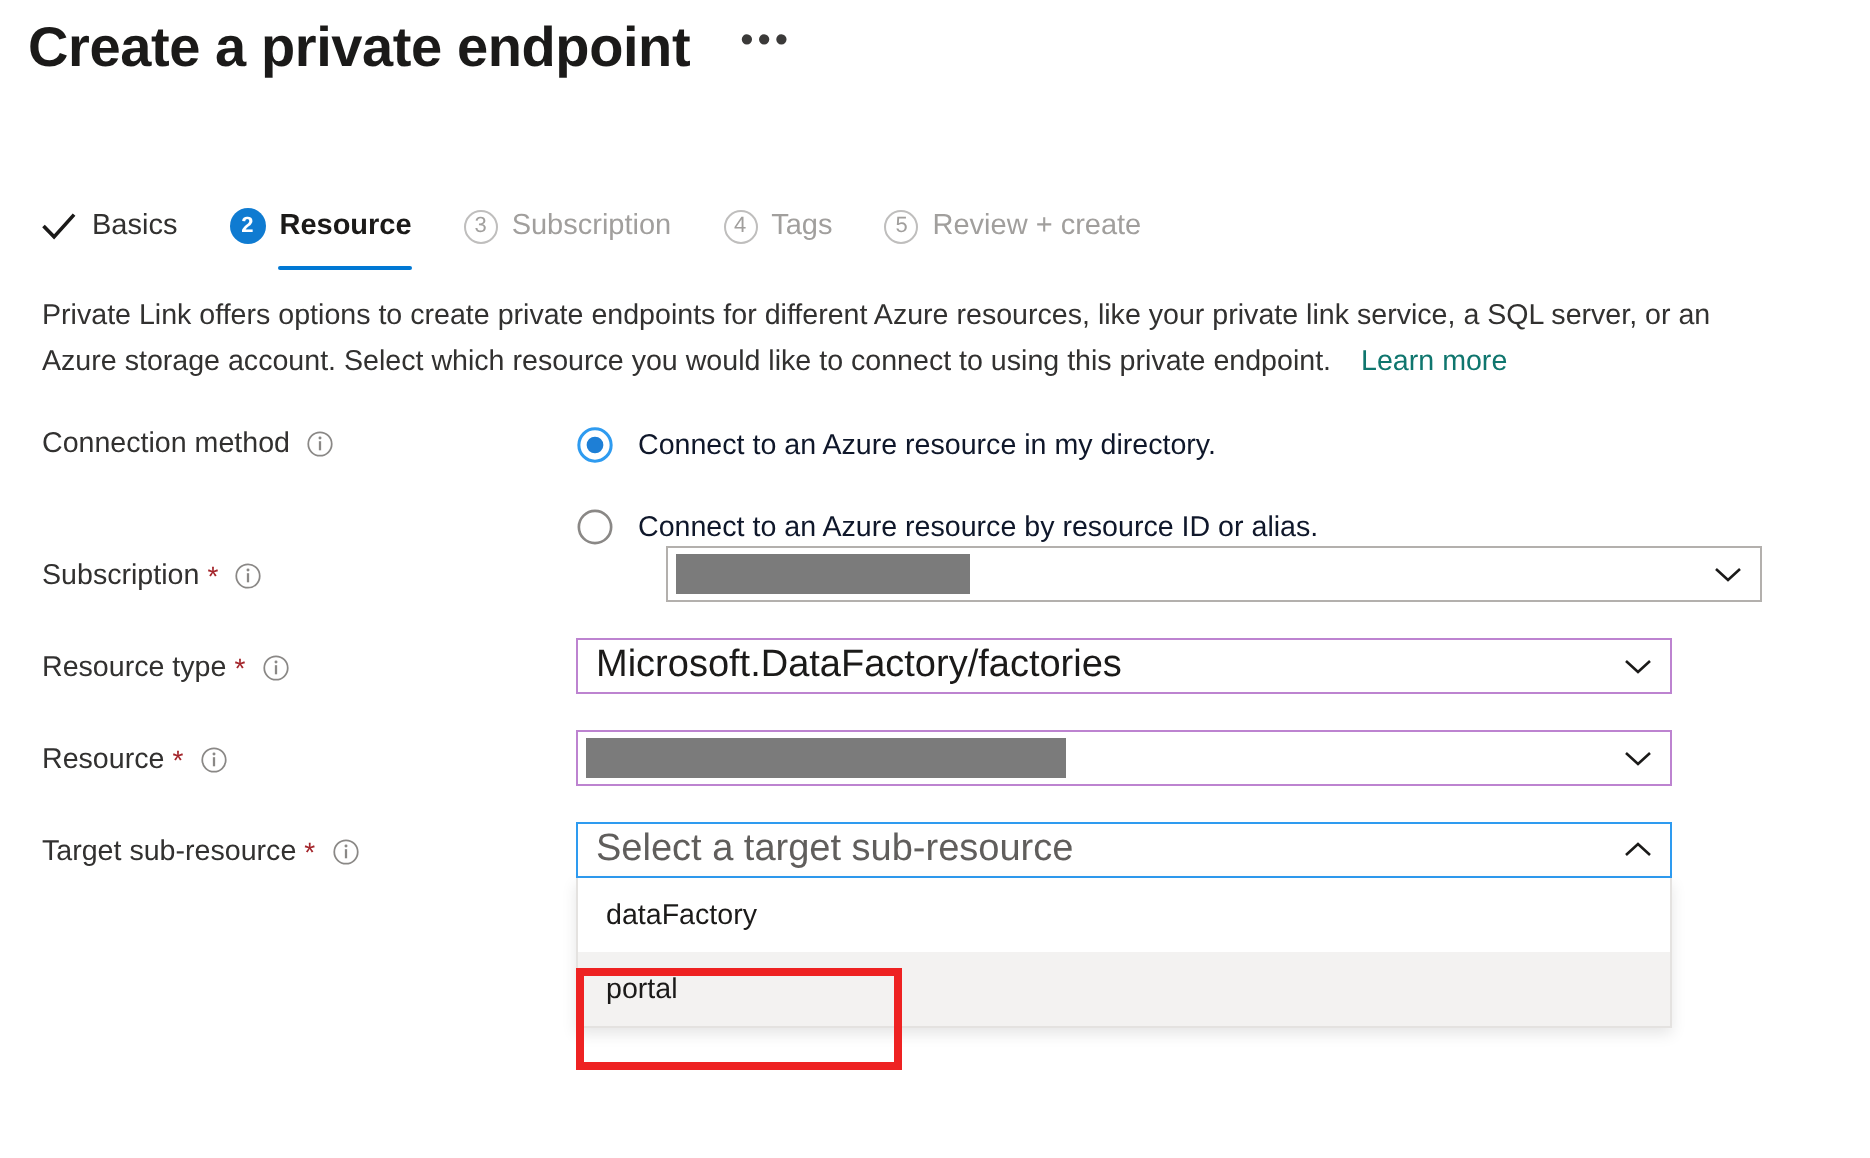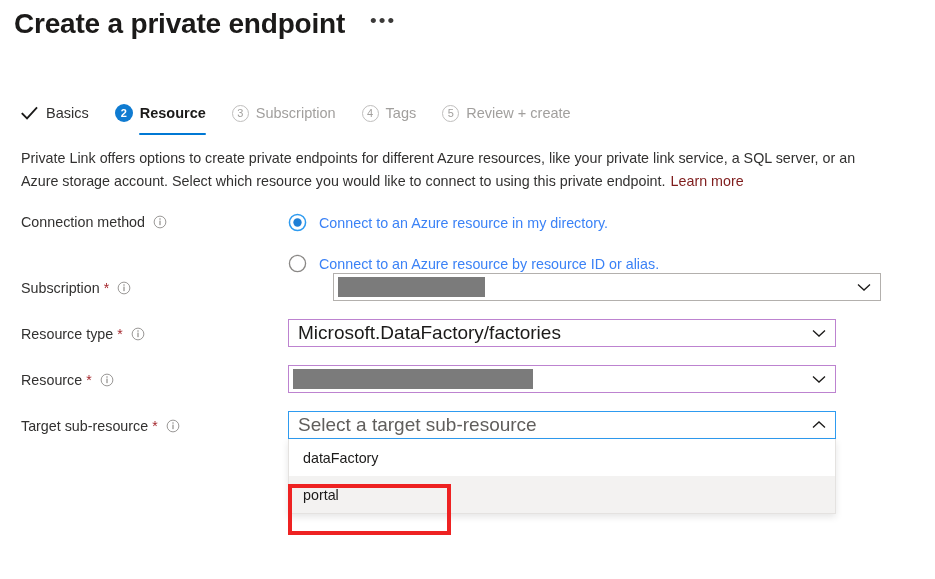--- a/index.html
+++ b/index.html
@@ -119,23 +119,23 @@
   .description {
     position: absolute;
     left: 21px;
     top: 147px;
     width: 848px;
     font-size: 14.3px;
     line-height: 23px;
     color: #323130;
   }
   .description .learn-more {
-    color: #7f1d1d;
+    color: #0f766e;
     text-decoration: none;
-    margin-left: 5px;
+    margin-left: 15px;
     cursor: pointer;
   }
 
   
   .form {
     position: absolute;
     left: 0;
     top: 207px;
     width: 935px;
   }
@@ -186,21 +186,21 @@
   .radio-item + .radio-item { margin-top: 12px; }
   .radio-mark {
     width: 19px;
     height: 19px;
     flex: none;
     margin-right: 12px;
     display: block;
   }
   .radio-text {
     font-size: 14.3px;
-    color: #3b82f6;
+    color: #0f172a;
   }
 
   
   .dd-field {
     width: 548px;
     height: 28px;
     box-sizing: border-box;
     border: 1px solid #b3b0ad;
     background: #ffffff;
     display: flex;

